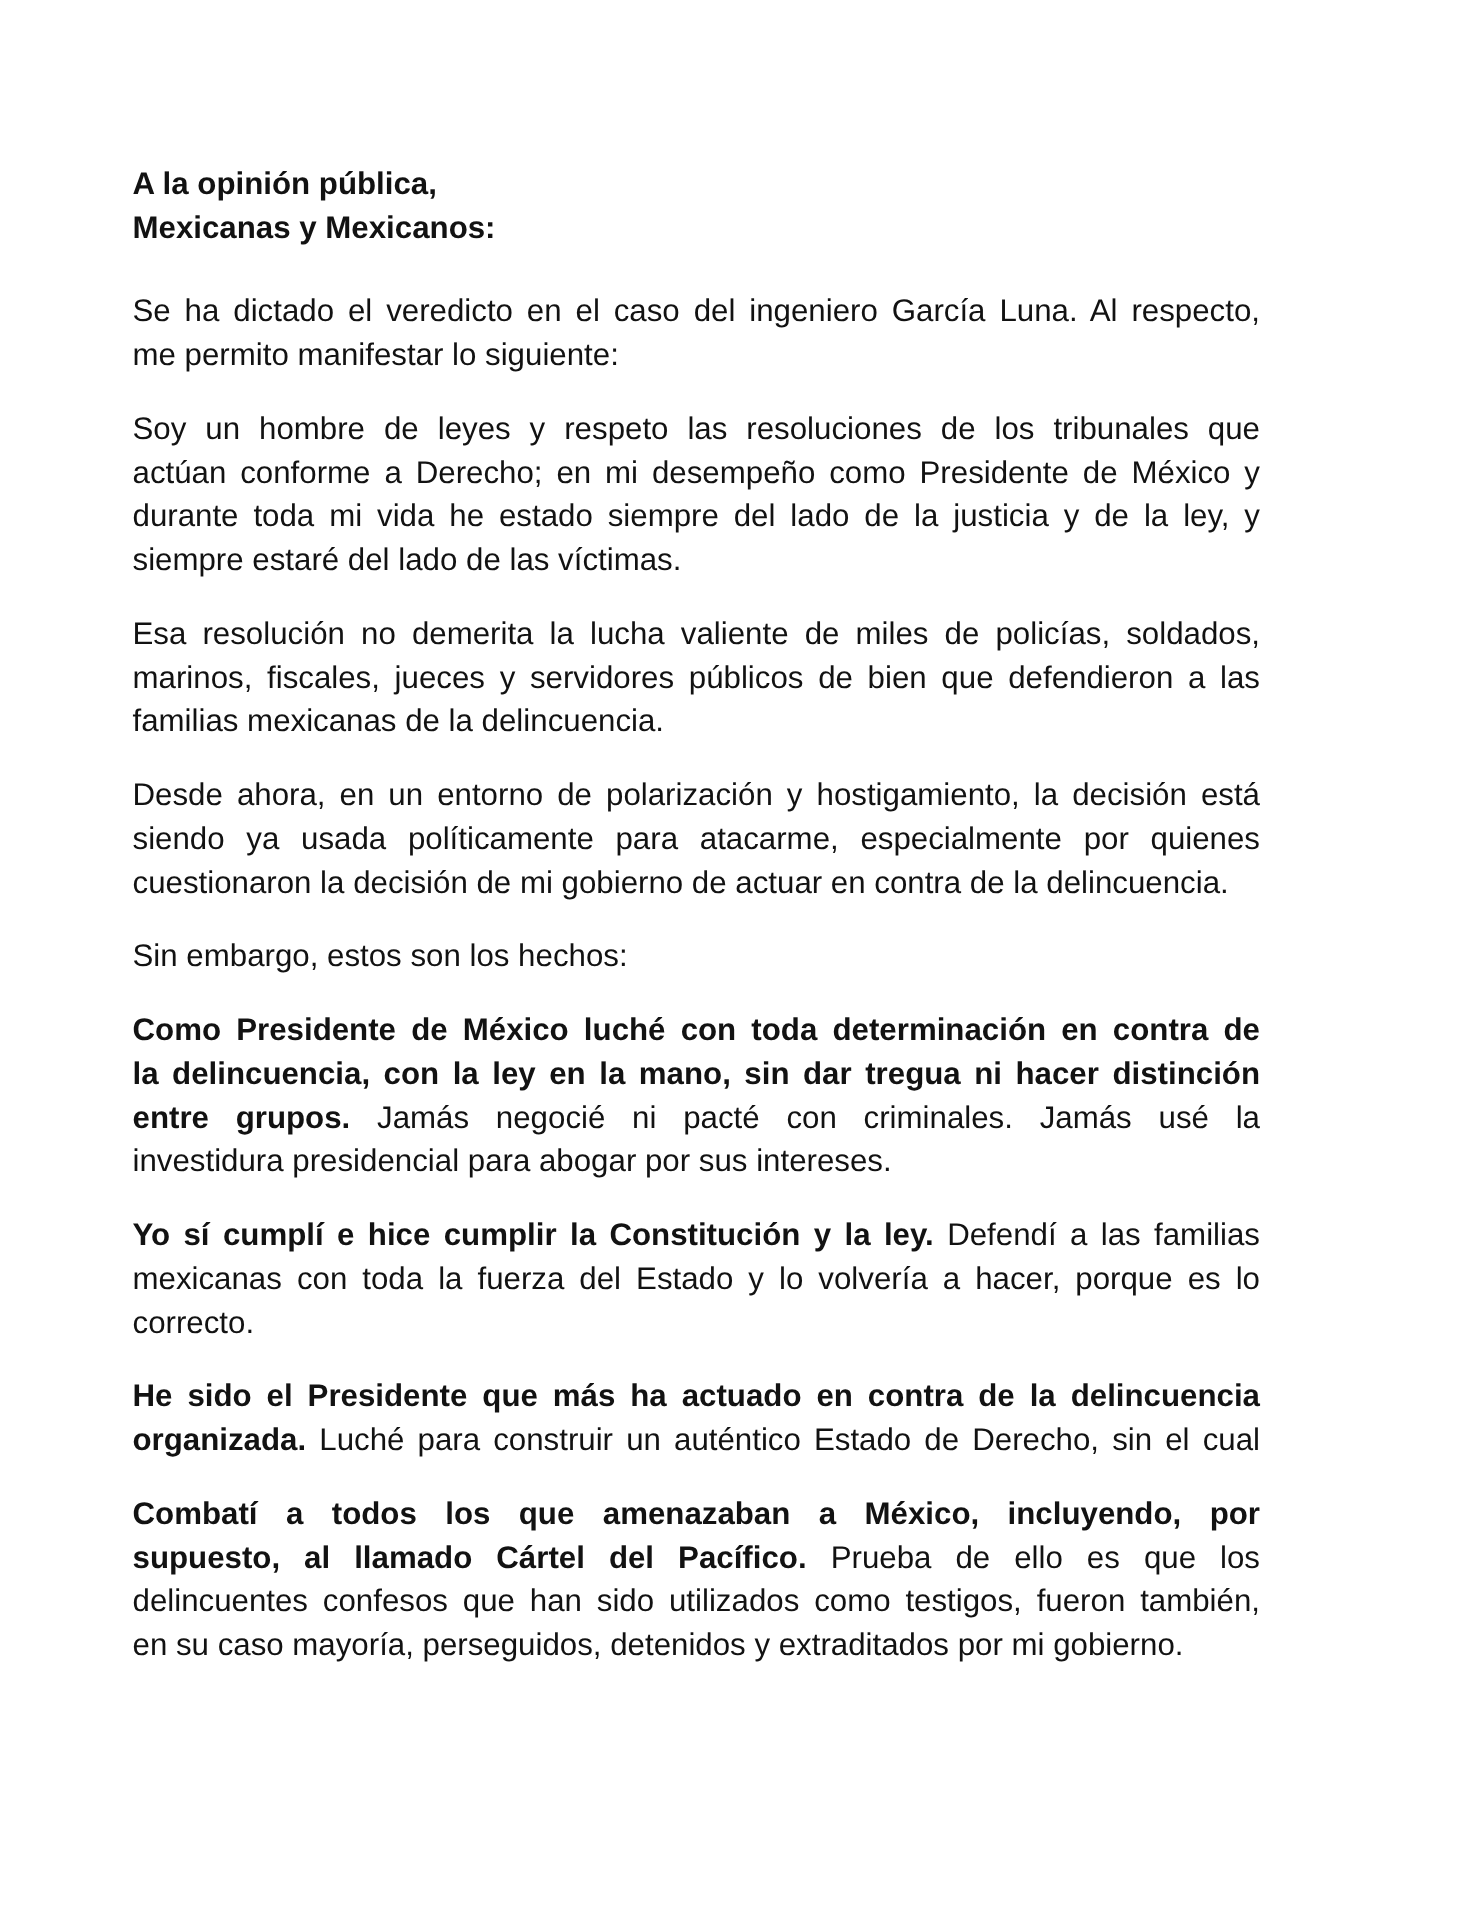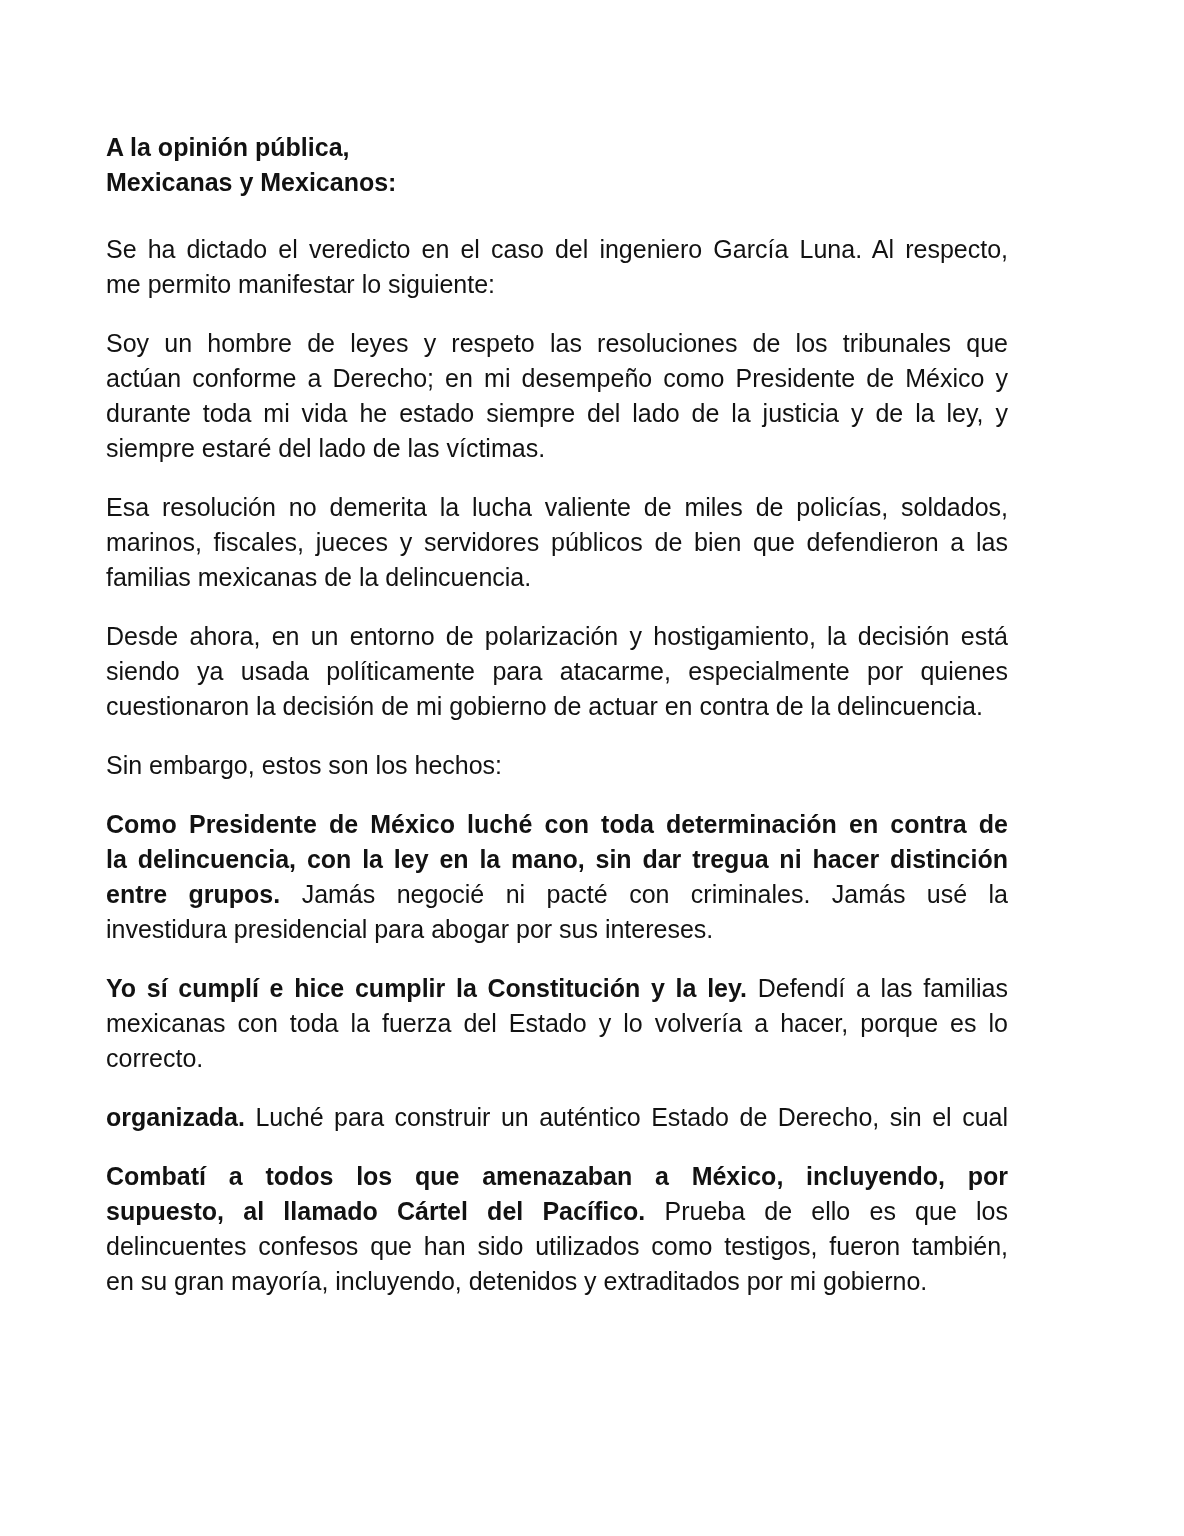--- a/index.html
+++ b/index.html
@@ -78,22 +78,23 @@
         <div class="line justify"><span class="bold">la delincuencia, con la ley en la mano, sin dar tregua ni hacer distinción</span></div>
         <div class="line justify"><span class="bold">entre grupos.</span> <span class="regular">Jamás negocié ni pacté con criminales. Jamás usé la</span></div>
         <div class="line"><span class="regular">investidura presidencial para abogar por sus intereses.</span></div>
       </div>
       <div class="block paragraph">
         <div class="line justify"><span class="bold">Yo sí cumplí e hice cumplir la Constitución y la ley.</span> <span class="regular">Defendí a las familias</span></div>
         <div class="line justify"><span class="regular">mexicanas con toda la fuerza del Estado y lo volvería a hacer, porque es lo</span></div>
         <div class="line"><span class="regular">correcto.</span></div>
       </div>
       <div class="block paragraph">
+        <div class="line justify"><span class="bold">He sido el Presidente que más ha actuado en contra de la delincuencia</span></div>
         <div class="line justify"><span class="bold">organizada.</span> <span class="regular">Luché para construir un auténtico Estado de Derecho, sin el cual</span></div>
       </div>
       <div class="block paragraph">
         <div class="line justify"><span class="bold">Combatí a todos los que amenazaban a México, incluyendo, por</span></div>
         <div class="line justify"><span class="bold">supuesto, al llamado Cártel del Pacífico.</span> <span class="regular">Prueba de ello es que los</span></div>
         <div class="line justify"><span class="regular">delincuentes confesos que han sido utilizados como testigos, fueron también,</span></div>
-        <div class="line"><span class="regular">en su gran mayoría, incluyendo, detenidos y extraditados por mi gobierno.</span></div>
+        <div class="line"><span class="regular">en su caso mayoría, perseguidos, detenidos y extraditados por mi gobierno.</span></div>
       </div>
     </main>
 </div>
 
 </body></html>

